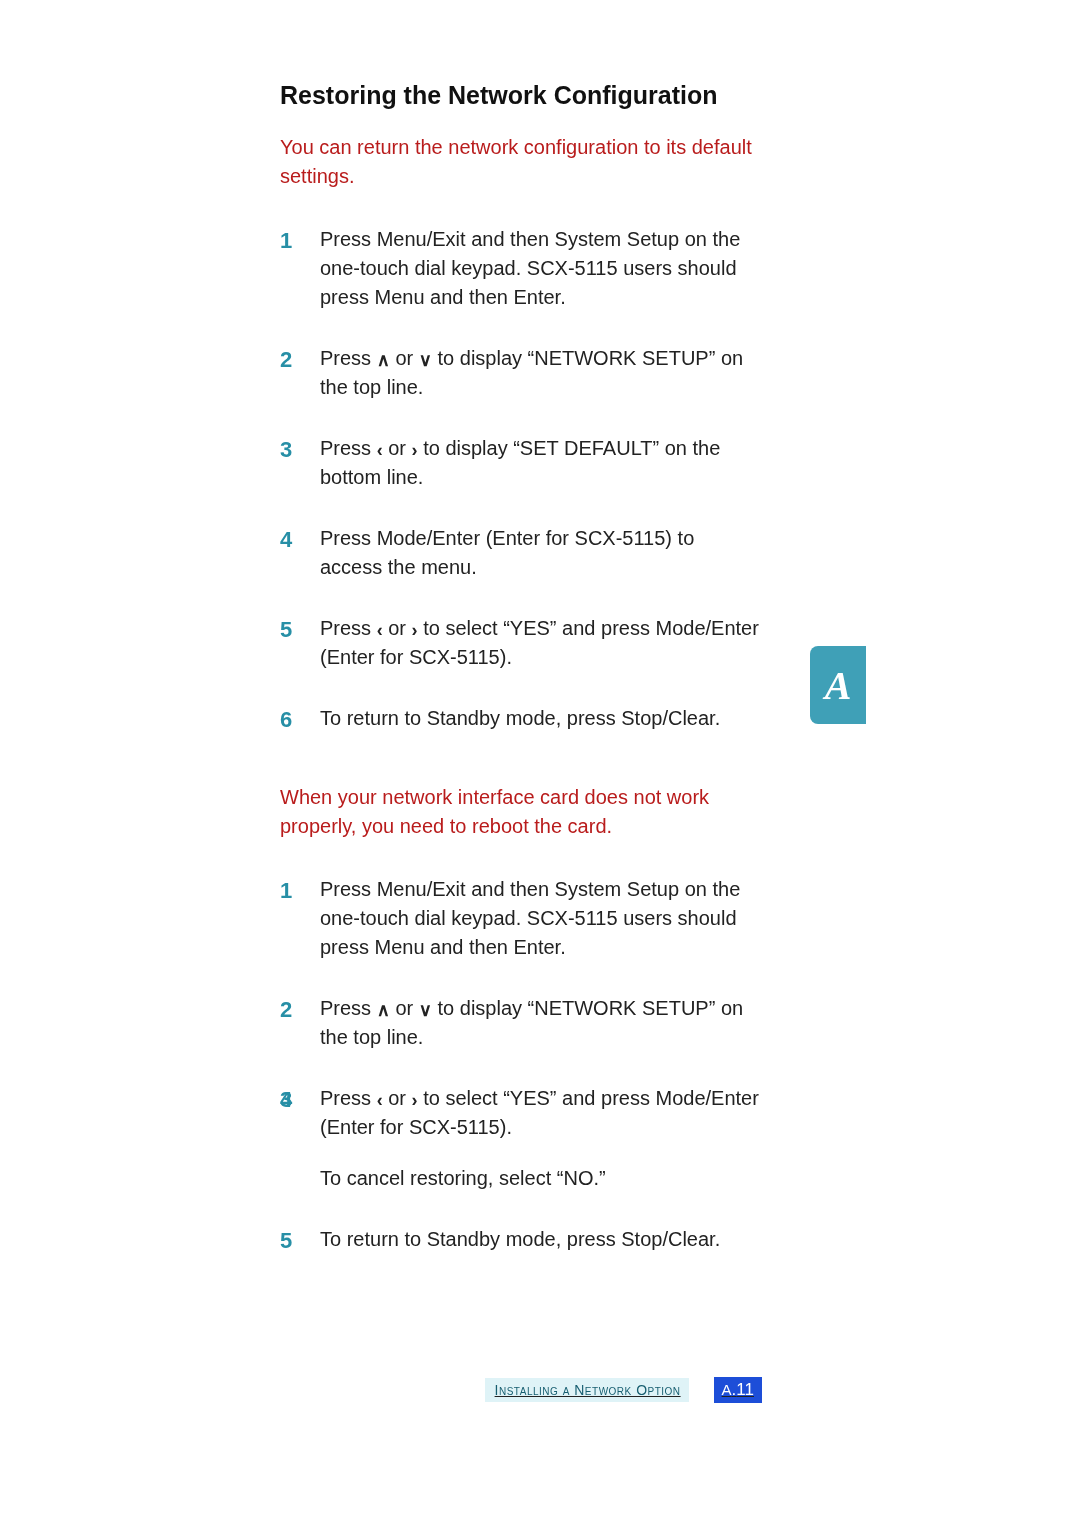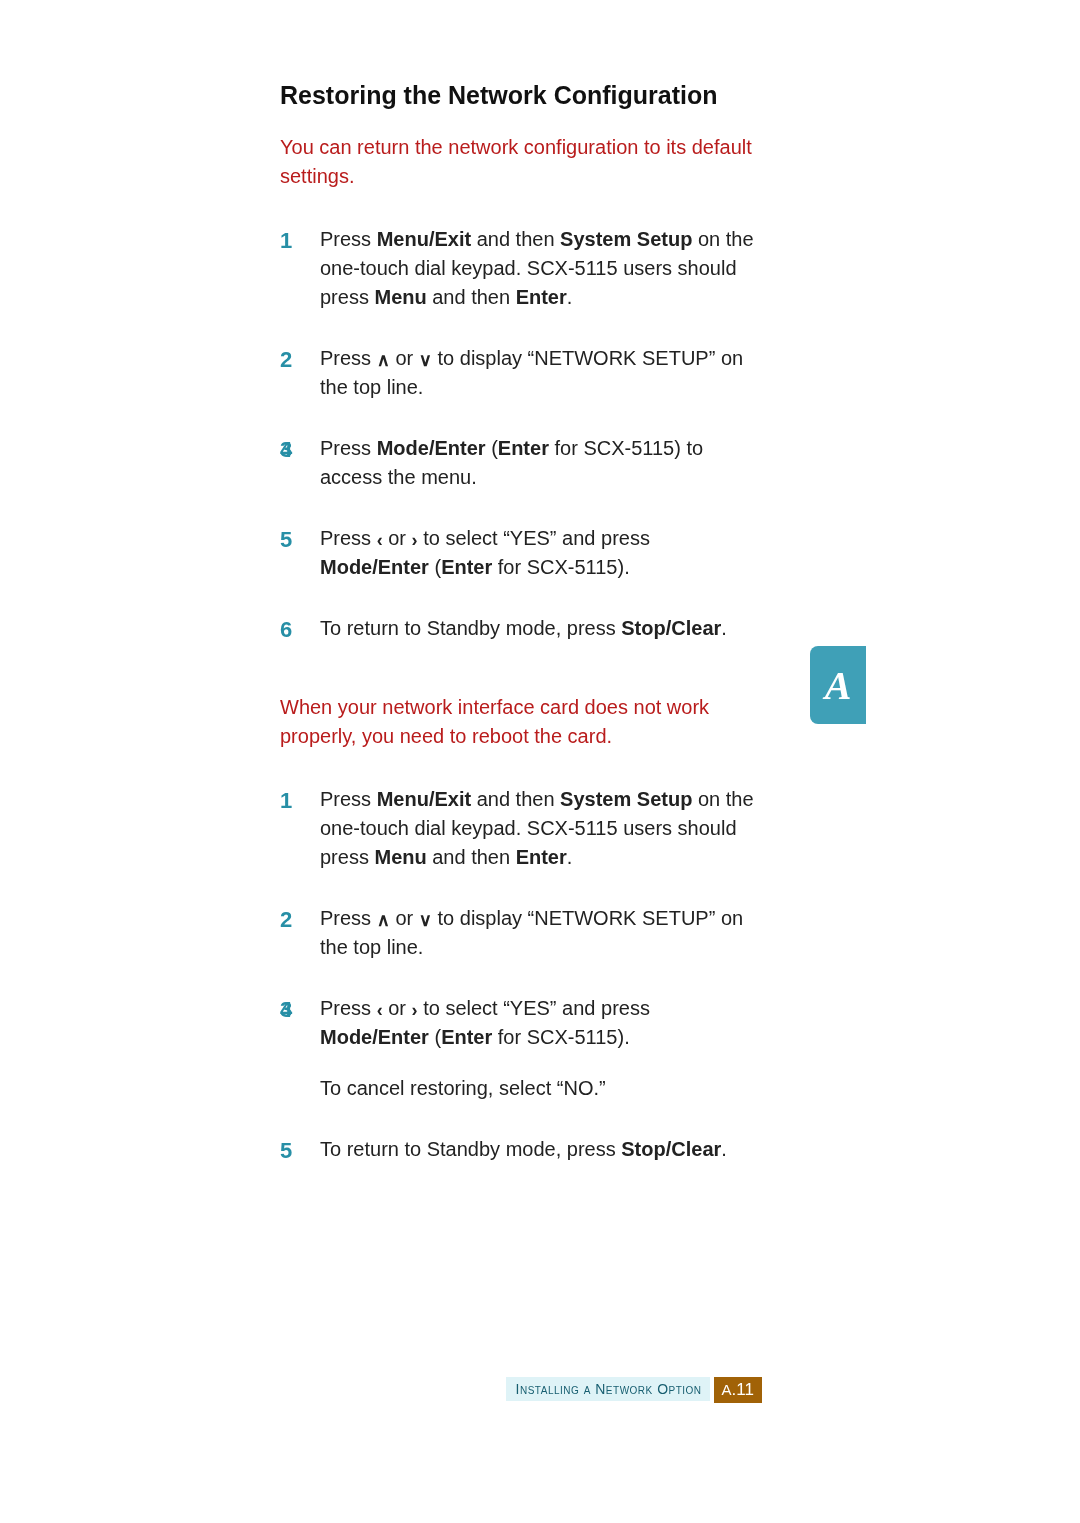--- a/index.html
+++ b/index.html
@@ -38,21 +38,21 @@
     color: #222;
   }
   ol.steps > li .num {
     position: absolute;
     left: 0;
     top: 0;
     font-size: 22px;
     font-weight: bold;
     color: #278fa6;
   }
-  .bold { font-weight: bold; }
+  .bold { font-weight: normal; }
   .arrow {
     display: inline-block;
     font-weight: bold;
     font-size: 18px;
     vertical-align: middle;
     line-height: 1;
   }
   .sub-para {
     display: block;
     margin-top: 22px;
@@ -76,52 +76,53 @@
     font-style: italic;
     font-weight: bold;
     font-family: "Georgia", serif;
   }
   
   .footer {
     position: absolute;
     bottom: 120px;
     right: 210px;
     display: flex;
-    align-items: flex-start;
-    gap: 4px;
+    align-items: center;
+    gap: 25px;
+    text-decoration: underline;
   }
   .footer-text {
     font-size: 14px;
     letter-spacing: 0.5px;
     font-variant: small-caps;
     color: #175e70;
     background: #dff3f7;
     padding: 4px 8px 4px 10px;
   }
   .footer-badge {
-    background: #a16207;
+    background: #1d4ed8;
     color: #fff;
     font-size: 17px;
     padding: 3px 8px;
     font-family: Verdana, sans-serif;
   }
   .footer-badge .A { font-size: 15px; }
   .footer-badge .dot { }
 </style>
 </head>
 <body>
 
 <div class="page">
 
   <h2 class="section-heading">Restoring the Network Configuration</h2>
   <p class="intro">You can return the network configuration to its default settings.</p>
   <ol class="steps" id="section1-steps">
       <li><span class="num">1</span><span>Press <span class="bold">Menu/Exit</span> and then <span class="bold">System Setup</span> on the one-touch dial keypad. SCX-5115 users should press <span class="bold">Menu</span> and then <span class="bold">Enter</span>.</span></li>
       <li><span class="num">2</span><span>Press <span class="arrow"> ∧ </span> or <span class="arrow"> ∨ </span> to display “NETWORK SETUP” on the top line.</span></li>
-      <li><span class="num">3</span></li>
+      <li><span class="num">3</span><span>Press <span class="arrow"> ‹ </span> or <span class="arrow"> › </span> to display “SET DEFAULT” on the bottom line.</span></li>
       <li><span class="num">4</span><span>Press <span class="bold">Mode/Enter</span> (<span class="bold">Enter</span> for SCX-5115) to access the menu.</span></li>
       <li><span class="num">5</span><span>Press <span class="arrow"> ‹ </span> or <span class="arrow"> › </span> to select “YES” and press <span class="bold">Mode/Enter</span> (<span class="bold">Enter</span> for SCX-5115).</span></li>
       <li><span class="num">6</span><span>To return to Standby mode, press <span class="bold">Stop/Clear</span>.</span></li>
     </ol>
 
   <p class="intro">When your network interface card does not work properly, you need to reboot the card.</p>
   <ol class="steps" id="section2-steps">
       <li><span class="num">1</span><span>Press <span class="bold">Menu/Exit</span> and then <span class="bold">System Setup</span> on the one-touch dial keypad. SCX-5115 users should press <span class="bold">Menu</span> and then <span class="bold">Enter</span>.</span></li>
       <li><span class="num">2</span><span>Press <span class="arrow"> ∧ </span> or <span class="arrow"> ∨ </span> to display “NETWORK SETUP” on the top line.</span></li>
       <li><span class="num">3</span></li>

